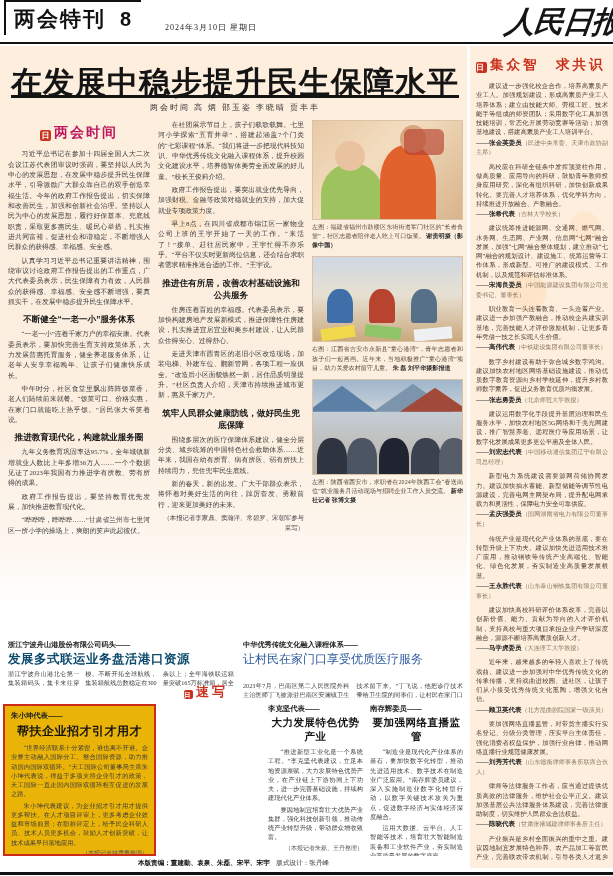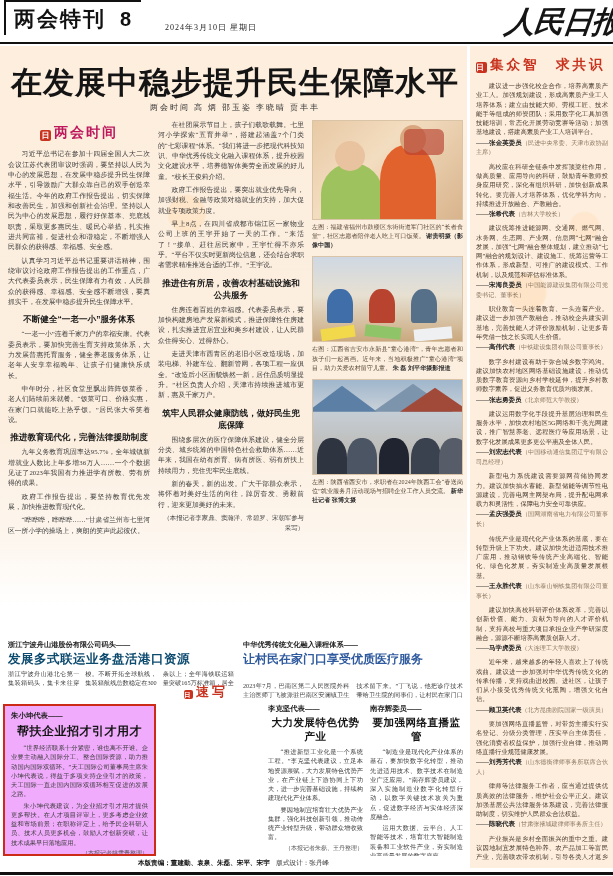--- a/index.html
+++ b/index.html
@@ -22,21 +22,21 @@
   .cream-main:before, .cream-right:before { content:""; position:absolute; inset:0;
     background-image:radial-gradient(circle at 20% 15%, rgba(255,255,255,.8) 0 2px, transparent 3px),
       radial-gradient(circle at 65% 8%, rgba(255,255,255,.7) 0 2px, transparent 3px),
       radial-gradient(circle at 40% 30%, rgba(255,220,180,.5) 0 18px, transparent 20px),
       radial-gradient(circle at 80% 22%, rgba(255,224,190,.5) 0 14px, transparent 16px);
   }
   .cream-right { position:absolute; left:470px; top:46px; width:143px; height:822px; background:#fdeedd; }
 
   
   .headline { position:absolute; left:10px; top:62px; width:450px; text-align:center;
-    font-family:"Liberation Sans", sans-serif; font-weight:bold; font-size:31px; color:#141414; letter-spacing:1px; }
+    font-family:"Liberation Sans", sans-serif; font-weight:bold; font-size:31px; color:#141414; letter-spacing:1px;text-decoration:underline; }
   .byline { position:absolute; left:10px; top:102px; width:450px; text-align:center; font-size:8px; color:#333; letter-spacing:2px; }
 
   .col { position:absolute; top:120px; height:512px; overflow:hidden; font-size:6.8px; line-height:1.52; color:#3c3c3c; text-align:justify; }
   .col p { text-indent:2em; margin-bottom:3px; }
   .col1 { left:8px; width:142px; }
   .col2 { left:158px; width:146px; }
   .col3 { left:312px; width:151px; }
   .sec-label { text-align:center; margin:2px 0 6px 0; }
   .sec-label .txt { font-family:"Liberation Sans", sans-serif; font-weight:bold; font-size:14px; color:#be185d; letter-spacing:2px; }
   .subhead { font-family:"Liberation Sans", sans-serif; font-weight:bold; font-size:8.6px; color:#181818; text-align:center; margin:6px 0 4px 0; line-height:1.4; }
@@ -80,31 +80,31 @@
   .p-item .who i { font-style:normal; color:#8a7560; font-size:6.1px; }
 
   
   .kicker { font-family:"Liberation Sans", sans-serif; font-weight:bold; color:#222; }
   .port { position:absolute; left:8px; top:640px; width:226px; height:58px; overflow:hidden; }
   .port .kicker { font-size:7.2px; margin-bottom:1px; }
   .port .hl { font-family:"Liberation Sans", sans-serif; font-weight:bold; font-size:12.5px; color:#0c4a6e; margin-bottom:2px; letter-spacing:.5px; }
   .port .body { font-size:6.2px; line-height:1.45; color:#3c3c3c; text-align:justify; column-count:3; column-gap:6px; height:26px; overflow:hidden; }
   .hosp { position:absolute; left:243px; top:640px; width:220px; height:60px; overflow:hidden; }
   .hosp .kicker { font-size:7.2px; margin-bottom:1px; }
-  .hosp .hl { font-family:"Liberation Sans", sans-serif; font-weight:bold; font-size:12px; color:#2f5a9e; margin-bottom:14px; }
+  .hosp .hl { font-family:"Liberation Sans", sans-serif; font-weight:normal; font-size:12px; color:#2f5a9e; margin-bottom:14px; }
   .hosp .body { font-size:6.2px; line-height:1.45; color:#3c3c3c; text-align:justify; column-count:2; column-gap:7px; height:28px; overflow:hidden; }
   .sketch { position:absolute; left:184px; top:683px; font-family:"Liberation Sans", sans-serif; font-weight:bold; font-size:13px; color:#c8321e; letter-spacing:3px; }
 
   
   .bblock { position:absolute; top:704px; height:152px; overflow:hidden; }
   .bblock .kicker { font-size:7.4px; margin-bottom:2px; }
   .bblock .hl { font-family:"Liberation Sans", sans-serif; font-weight:bold; font-size:10.5px; color:#141414; text-align:center; margin-bottom:3px; letter-spacing:.5px; }
   .bblock p { font-size:6.25px; line-height:1.48; color:#3c3c3c; text-align:justify; text-indent:2em; margin-bottom:2px; }
   .bblock .cr { font-size:6px; color:#555; text-align:right; text-indent:0; }
-  .boxed { left:3px; width:153px; border:2.5px solid #cc2b17; background:#f0abfc; padding:5px 6px; }
+  .boxed { left:3px; width:153px; border:2.5px solid #cc2b17; background:#eab308; padding:5px 6px; }
   .boxed .hl { font-size:12px; }
   .b2 { left:164px; width:97px; } .b3 { left:268px; width:95px; } .b4 { left:370px; width:93px; }
 
   .footer-line { position:absolute; left:0; top:859px; width:467px; text-align:center; font-size:6.6px; color:#333; }
   .footer-line b { color:#111; }
   .bottom-rule { position:absolute; left:0; top:872px; width:613px; height:2.5px; background:#111; }
 </style>
 </head>
 <body>
 
@@ -128,21 +128,21 @@
 
   <div class="col col1">
     <div class="sec-label">
       <span class="logo-sq">日</span><span class="txt">两会时间</span>
     </div>
     <p>习近平总书记在参加十四届全国人大二次会议江苏代表团审议时强调，要坚持以人民为中心的发展思想，在发展中稳步提升民生保障水平，引导激励广大群众靠自己的双手创造幸福生活。今年的政府工作报告提出，切实保障和改善民生，加强和创新社会治理。坚持以人民为中心的发展思想，履行好保基本、兜底线职责，采取更多惠民生、暖民心举措，扎实推进共同富裕，促进社会和谐稳定，不断增强人民群众的获得感、幸福感、安全感。</p>
     <p>认真学习习近平总书记重要讲话精神，围绕审议讨论政府工作报告提出的工作重点，广大代表委员表示，民生保障有力有效，人民群众的获得感、幸福感、安全感不断增强，要真抓实干，在发展中稳步提升民生保障水平。</p>
     <div class="subhead">不断健全“一老一小”服务体系</div>
     <p>“一老一小”连着千家万户的幸福安康。代表委员表示，要加快完善生育支持政策体系，大力发展普惠托育服务，健全养老服务体系，让老年人安享幸福晚年、让孩子们健康快乐成长。</p>
     <p>中午时分，社区食堂里飘出阵阵饭菜香，老人们陆续前来就餐。“饭菜可口、价格实惠，在家门口就能吃上热乎饭。”居民张大爷笑着说。</p>
-    <div class="subhead">推进教育现代化，完善法律援助制度</div>
+    <div class="subhead">推进教育现代化，构建就业服务圈</div>
     <p>九年义务教育巩固率达95.7%，全年城镇新增就业人数比上年多增36万人……一个个数据见证了2023年我国有力推进学有所教、劳有所得的成果。</p>
     <p>政府工作报告提出，要坚持教育优先发展，加快推进教育现代化。</p>
     <p>“哗哗哗，哗哗哗……”甘肃省兰州市七里河区一所小学的操场上，爽朗的笑声此起彼伏。</p>
   </div>
 
   <div class="col col2">
     <p>在社团展示节目上，孩子们载歌载舞。七里河小学探索“五育并举”，搭建起涵盖7个门类的“七彩课程”体系。“我们将进一步把现代科技知识、中华优秀传统文化融入课程体系，提升校园文化建设水平，培养德智体美劳全面发展的好儿童。”校长王俊莉介绍。</p>
     <p>政府工作报告提出，要突出就业优先导向，加强财税、金融等政策对稳就业的支持，加大促就业专项政策力度。</p>
     <p>早上8点，在四川省成都市锦江区一家物业公司上班的王宇开始了一天的工作。“来活了！”接单、赶往居民家中，王宇忙得不亦乐乎。“平台不仅实时更新岗位信息，还会结合求职者需求精准推送合适的工作。”王宇说。</p>
     <div class="subhead">推进住有所居，改善农村基础设施和公共服务</div>

